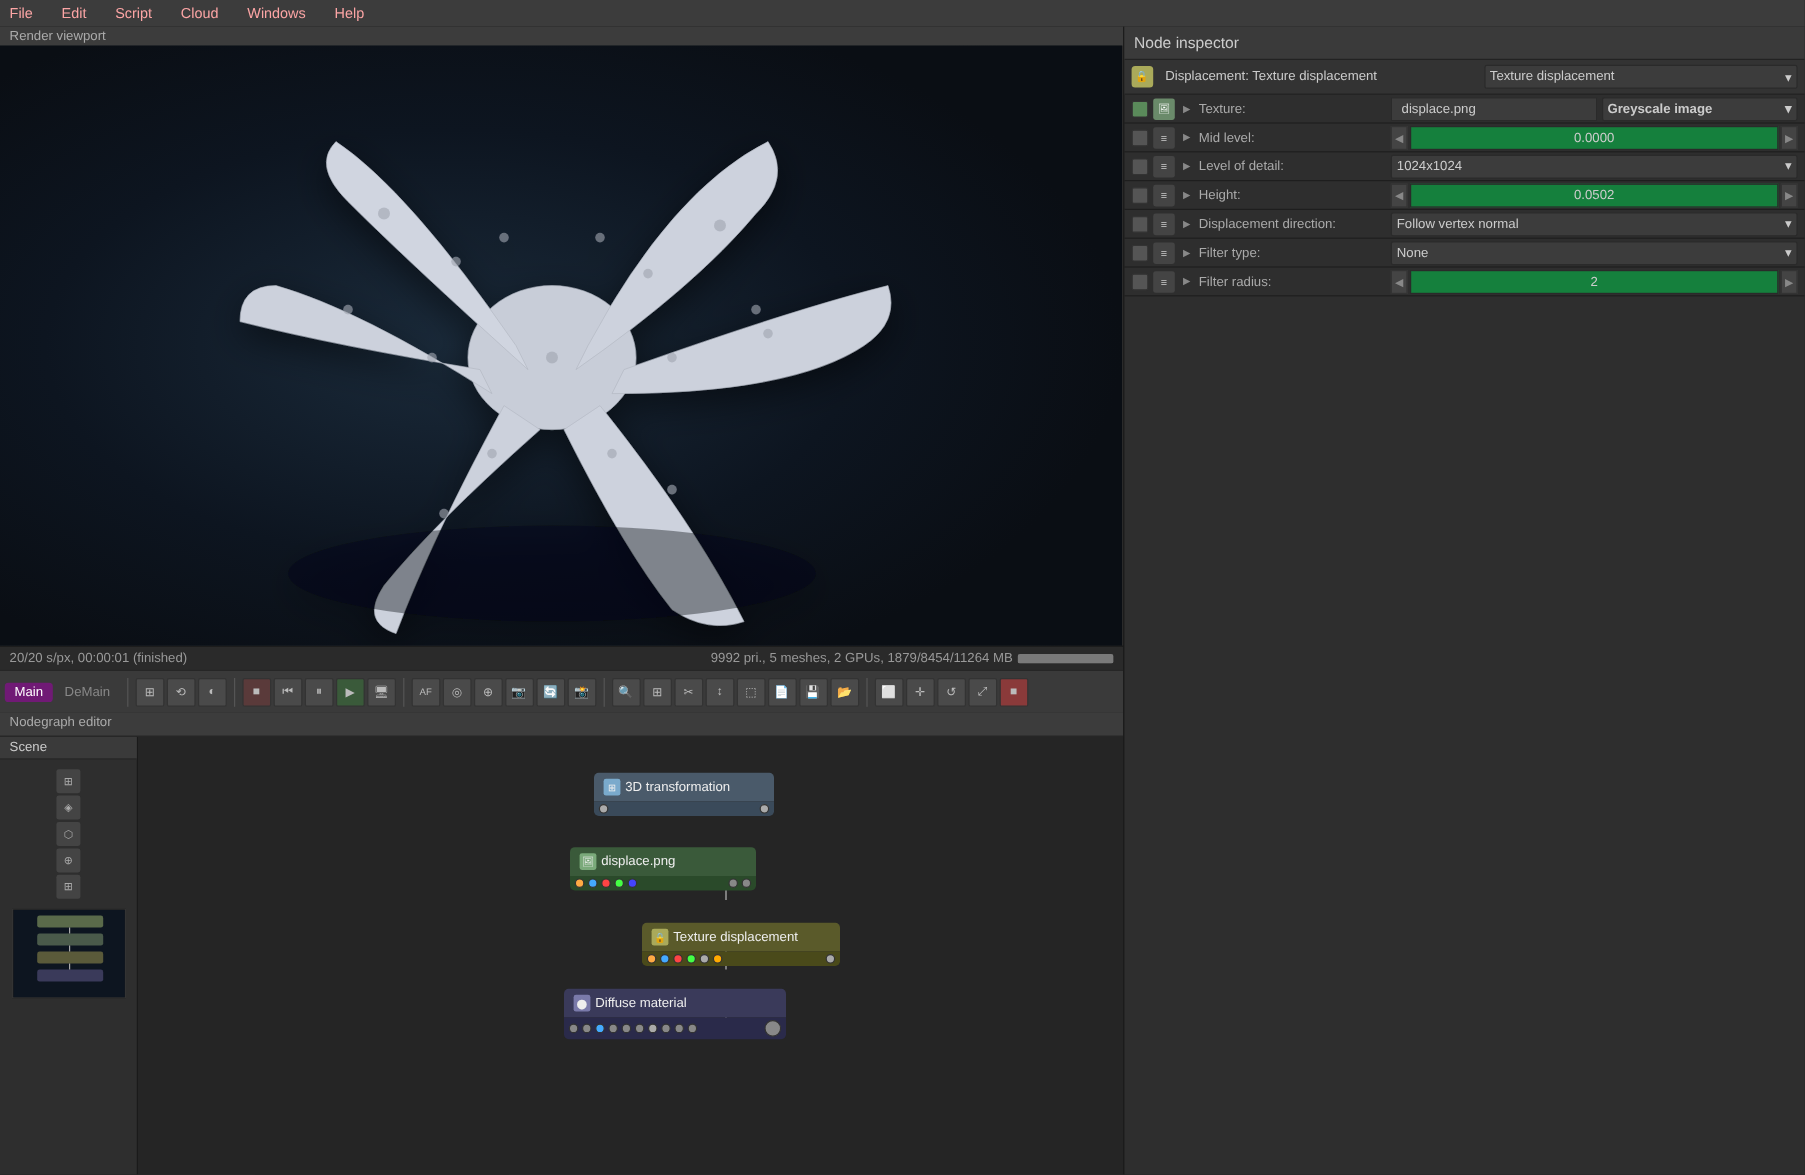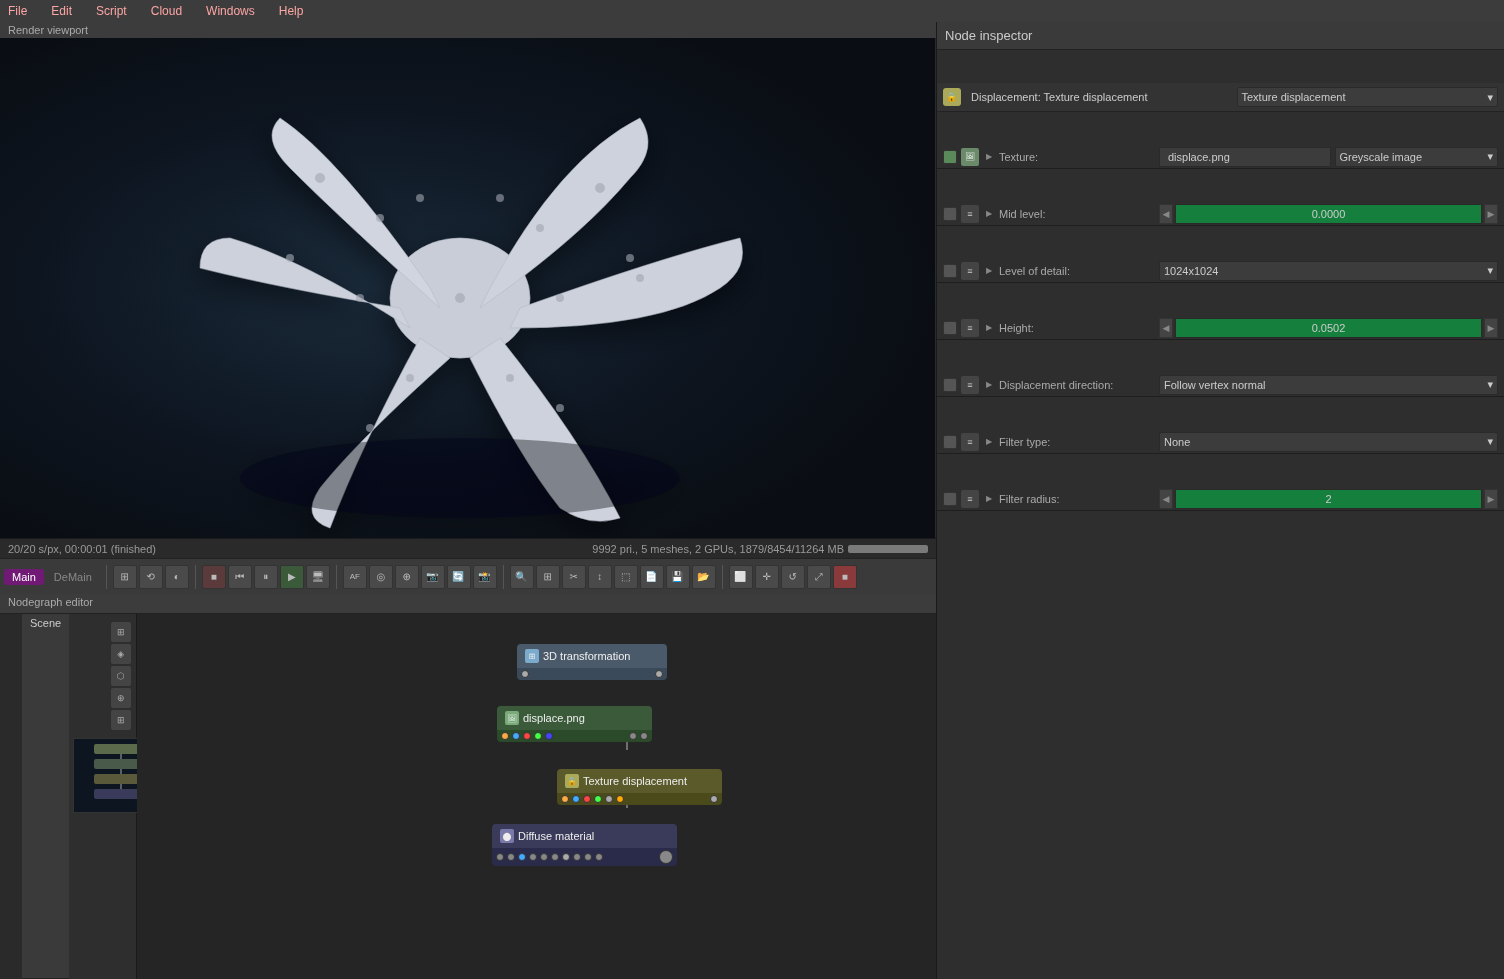--- a/index.html
+++ b/index.html
@@ -149,22 +149,21 @@
     .nodegraph-layout {
       display: flex;
       flex: 1;
       overflow: hidden;
     }
     .nodegraph-sidebar {
       width: 115px;
       background: #2e2e2e;
       border-right: 1px solid #1a1a1a;
       display: flex;
-      flex-direction: row;
-      margin-left: 22px;
+      flex-direction: column;
     }
     .nodegraph-sidebar-tab {
       background: #3a3a3a;
       padding: 3px 8px;
       font-size: 11px;
       border-bottom: 1px solid #222;
       cursor: pointer;
     }
     .nodegraph-sidebar-icons {
       display: flex;
@@ -257,21 +256,20 @@
     }
 
     
     .inspector-panel {
       width: 568px;
       background: #2e2e2e;
       border-left: 1px solid #1a1a1a;
       display: flex;
       flex-direction: column;
       flex-shrink: 0;
-      gap: 33px;
     }
     .inspector-header {
       background: #3a3a3a;
       padding: 6px 8px;
       font-size: 13px;
       color: #ccc;
       border-bottom: 1px solid #222;
       flex-shrink: 0;
     }
     .inspector-toolbar {
@@ -682,21 +680,21 @@
       </div>
     </div>
 
     <div class="inspector-row">
       <div class="row-connector" style="background:#5a8a5a;"></div>
       <div class="texture-row-icon">🖼</div>
       <div class="row-expand">▶</div>
       <span class="row-label">Texture:</span>
       <div class="row-value-container">
         <div class="row-value-text" style="flex:1;">displace.png</div>
-        <div class="row-dropdown" style="width:130px;margin-left:4px;">
+        <div class="row-dropdown" style="width:130px;margin-left:4px;font-weight:bold;">
           <span>Greyscale image</span>
           <span>▾</span>
         </div>
       </div>
     </div>
 
     <div class="inspector-row">
       <div class="row-connector"></div>
       <div class="row-icon" style="background:#444;">≡</div>
       <div class="row-expand">▶</div>

